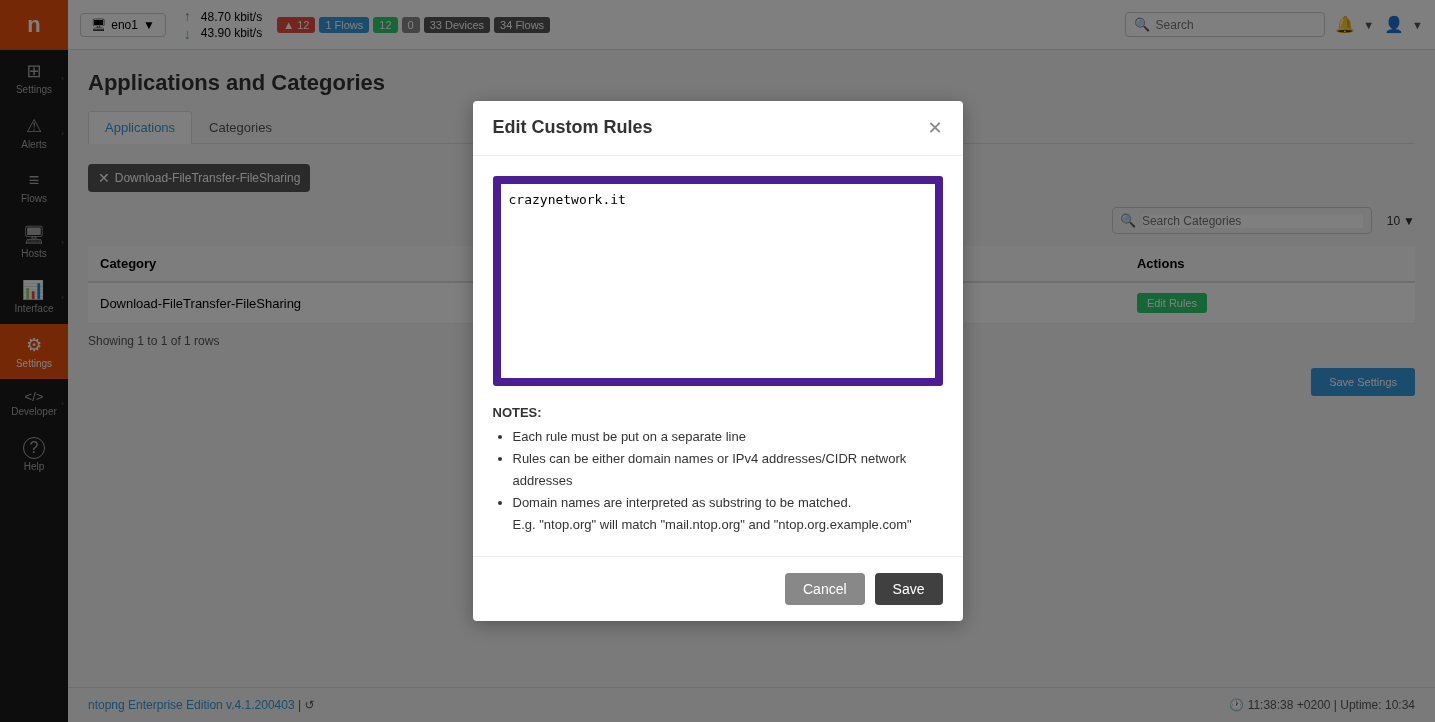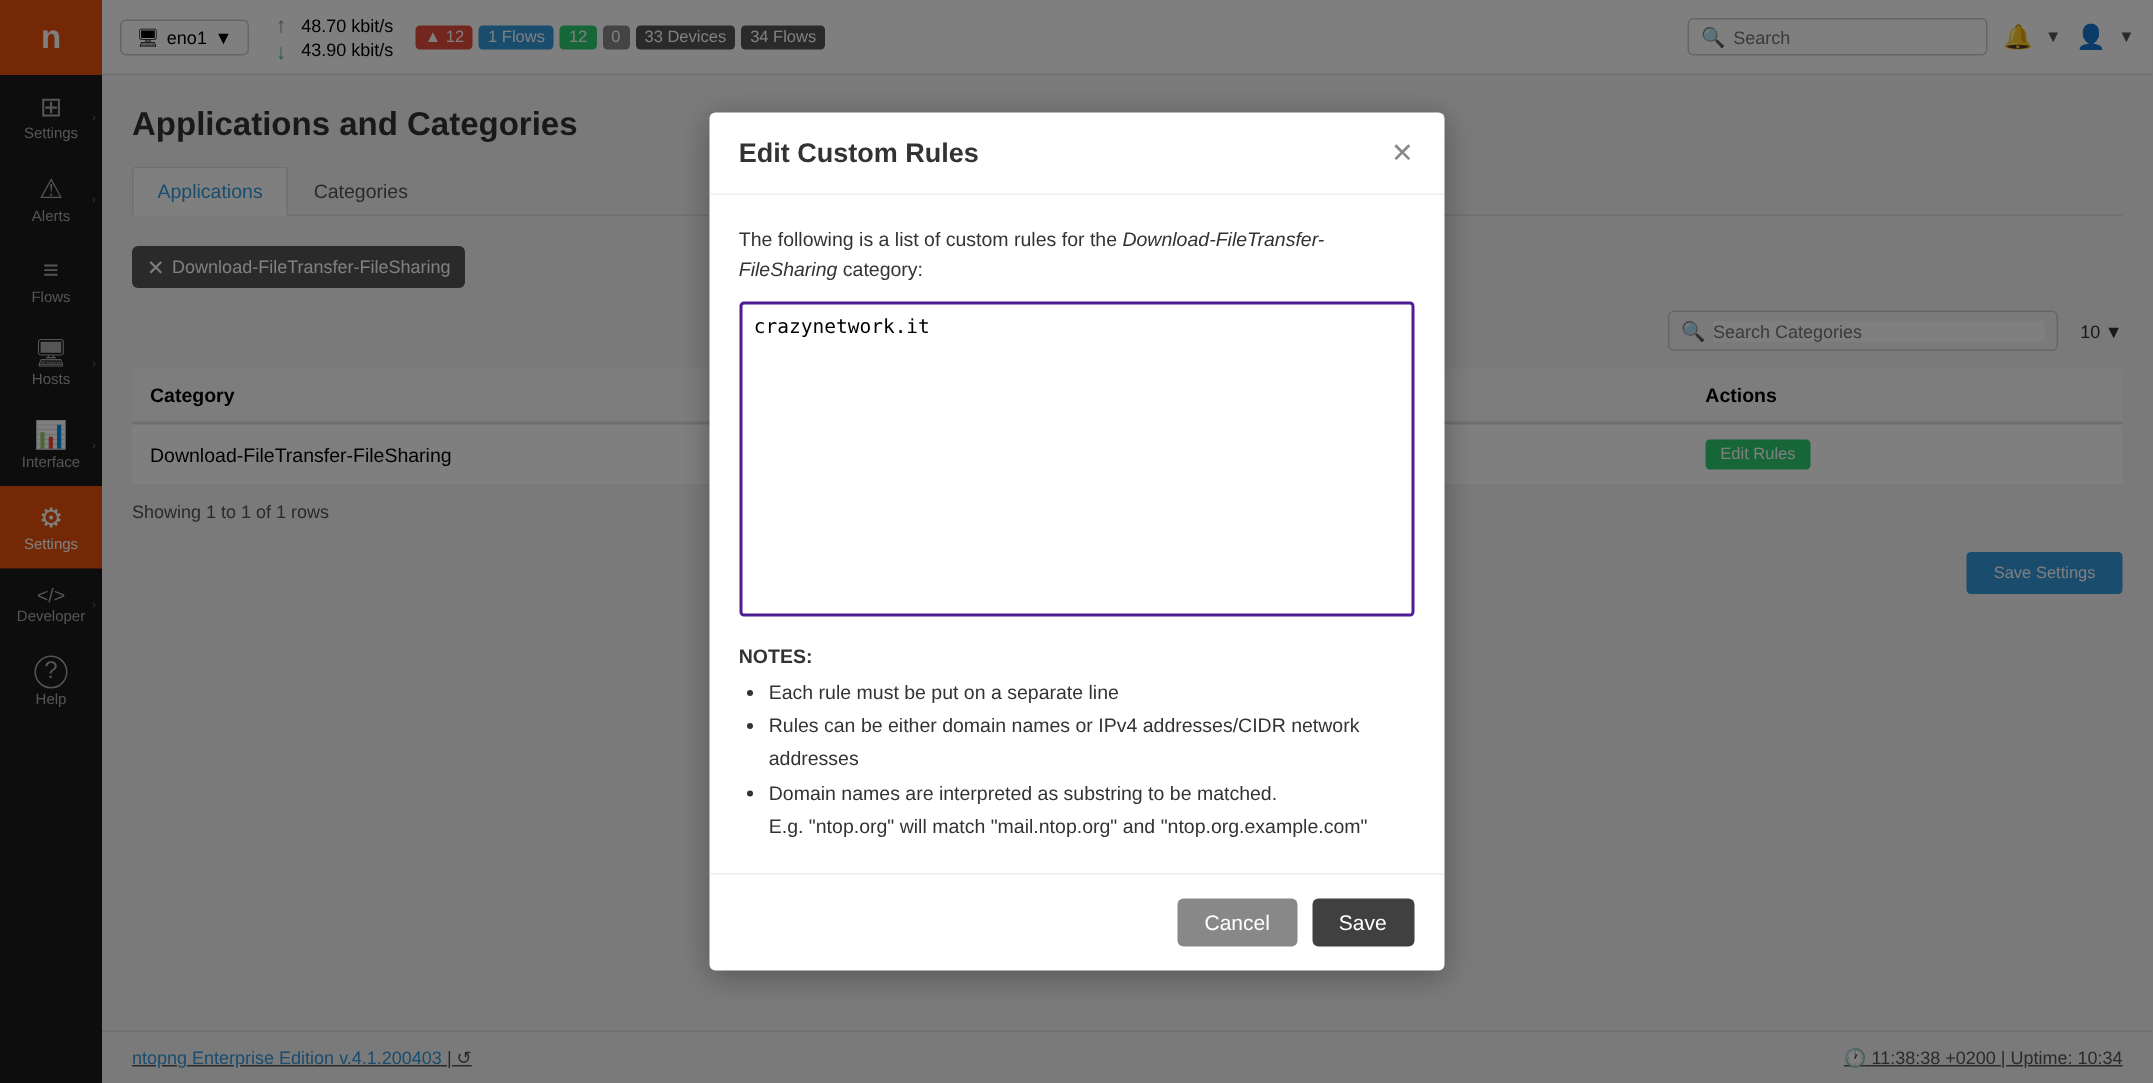--- a/index.html
+++ b/index.html
@@ -54,33 +54,33 @@
 
     table { width: 100%; border-collapse: collapse; background: #fff; }
     table th { text-align: left; padding: 10px 12px; border-bottom: 2px solid #ddd; font-size: 13px; background: #fafafa; }
     table td { padding: 10px 12px; border-bottom: 1px solid #eee; font-size: 13px; }
     .btn-edit { background: #2ecc71; color: #fff; border: none; border-radius: 3px; padding: 4px 10px; font-size: 11px; cursor: pointer; }
     .btn-save-settings { background: #3498db; color: #fff; border: none; border-radius: 3px; padding: 8px 18px; font-size: 11px; cursor: pointer; float: right; }
 
     .showing-text { font-size: 12px; color: #555; margin-top: 10px; }
 
     
-    .footer { padding: 10px 20px; background: #f5f5f5; border-top: 1px solid #ddd; display: flex; justify-content: space-between; align-items: flex-end; font-size: 12px; color: #555; text-decoration: underline; }
+    .footer { padding: 10px 20px; background: #f5f5f5; border-top: 1px solid #ddd; display: flex; justify-content: space-between; align-items: flex-end; font-size: 12px; color: #555; }
     .footer a { color: #3498db; text-decoration: none; }
 
     
     .modal-overlay { position: fixed; top: 0; left: 0; width: 100%; height: 100%; background: rgba(0,0,0,0.5); display: flex; align-items: center; justify-content: center; z-index: 1000; }
     .modal { background: #fff; border-radius: 4px; width: 490px; max-height: 90vh; overflow-y: auto; box-shadow: 0 4px 20px rgba(0,0,0,0.3); }
     .modal-header { display: flex; justify-content: space-between; align-items: center; padding: 16px 20px; border-bottom: 1px solid #eee; }
     .modal-title { font-size: 18px; font-weight: bold; color: #333; }
     .modal-close { cursor: pointer; font-size: 18px; color: #888; }
     .modal-body { padding: 20px; }
     .modal-desc { font-size: 13px; color: #333; margin-bottom: 12px; line-height: 1.5; }
     .modal-desc em { font-style: italic; }
-    .modal-textarea { width: 100%; height: 210px; border: 2px solid #4c1d95; border-radius: 3px; padding: 8px; font-size: 13px; resize: none; outline: none; font-family: monospace; }
+    .modal-textarea { width: 100%; height: 210px; border: 8px solid #4c1d95; border-radius: 3px; padding: 8px; font-size: 13px; resize: none; outline: none; font-family: monospace; }
     .modal-notes { margin-top: 16px; font-size: 13px; color: #333; }
     .modal-notes ul { margin-top: 6px; margin-left: 20px; line-height: 1.7; }
     .modal-footer { padding: 16px 20px; border-top: 1px solid #eee; display: flex; justify-content: flex-end; gap: 10px; }
     .btn-cancel { background: #888; color: #fff; border: none; border-radius: 4px; padding: 8px 18px; font-size: 14px; cursor: pointer; }
     .btn-save { background: #404040; color: #fff; border: none; border-radius: 4px; padding: 8px 18px; font-size: 14px; cursor: pointer; }
 
     .toolbar-row { display: flex; justify-content: space-between; align-items: center; margin-bottom: 12px; }
   </style>
 </head>
 <body>
@@ -232,23 +232,20 @@
   </div>
 </div>
 
 <div class="modal-overlay">
   <div class="modal">
     <div class="modal-header">
       <span class="modal-title">Edit Custom Rules</span>
       <span class="modal-close">✕</span>
     </div>
     <div class="modal-body">
-      <p class="modal-desc">
-        <span>The following is a list of custom rules for the </span><em>Download-FileTransfer-FileSharing</em><span> category:</span>
-      </p>
       <textarea class="modal-textarea" style="">crazynetwork.it</textarea>
       <div class="modal-notes">
         <strong>NOTES:</strong>
         <ul>
           <li>Each rule must be put on a separate line</li>
           <li>Rules can be either domain names or IPv4 addresses/CIDR network addresses</li>
           <li style="white-space:pre-wrap;">Domain names are interpreted as substring to be matched.
 E.g. "ntop.org" will match "mail.ntop.org" and "ntop.org.example.com"</li>
         </ul>
       </div>

